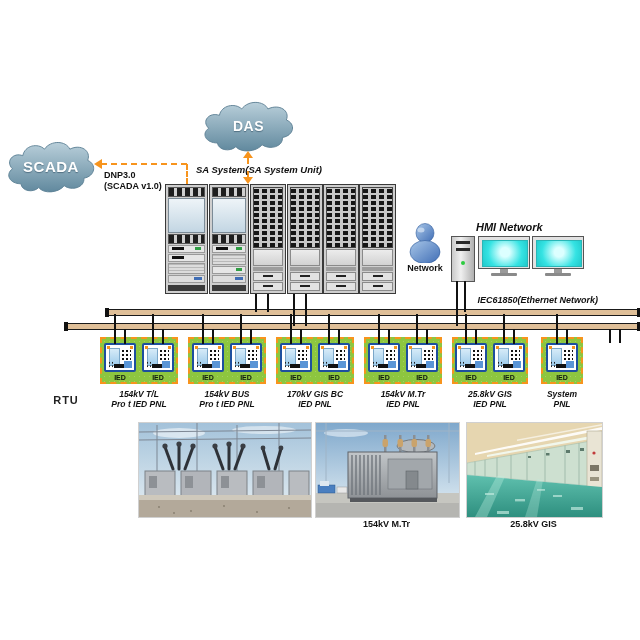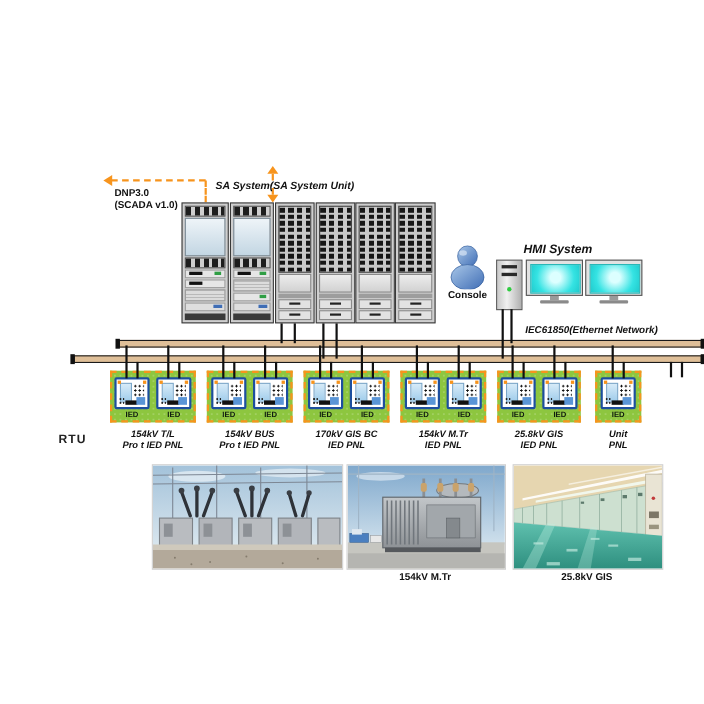--- a/index.html
+++ b/index.html
@@ -107,21 +107,45 @@
 
   .operator-label{position:absolute;font-weight:bold;font-size:9px;text-align:center;}
   .rtu{position:absolute;left:44px;top:394px;width:44px;font-weight:bold;font-size:11px;
        letter-spacing:1px;color:#222;text-align:center;}
 </style>
 </head>
 <body>
 
 <div id="canvas">
 
-
+  <div class="cloud" style="left:4px;top:137px;width:94px;height:58px">
+    <svg viewBox="0 0 100 62" preserveAspectRatio="none">
+      <defs>
+          <linearGradient id="cg1" x1="0" y1="0" x2="0" y2="1">
+        <stop offset="0" stop-color="#b9cfda"></stop>
+            <stop offset="1" stop-color="#61899e"></stop>
+          </linearGradient>
+        </defs>
+      <path d="M18,50 C6,50 1,40 9,34 C1,26 10,16 20,20 C22,9 36,6 43,13 C50,3 66,4 70,13 C82,7 93,15 89,25 C99,29 97,42 85,44 C86,54 72,58 64,52 C58,60 42,61 37,54 C31,60 19,58 18,50 Z" fill="url(#cg1)" stroke="#5d8195" stroke-width="1"></path>
+    </svg>
+    <div class="cloud-text" style="font-size:15px">SCADA</div>
+  </div>
+
+  <div class="cloud" style="left:200px;top:97px;width:97px;height:57px">
+    <svg viewBox="0 0 100 62" preserveAspectRatio="none">
+      <defs>
+          <linearGradient id="cg2" x1="0" y1="0" x2="0" y2="1">
+        <stop offset="0" stop-color="#b9cfda"></stop>
+            <stop offset="1" stop-color="#61899e"></stop>
+          </linearGradient>
+        </defs>
+      <path d="M18,50 C6,50 1,40 9,34 C1,26 10,16 20,20 C22,9 36,6 43,13 C50,3 66,4 70,13 C82,7 93,15 89,25 C99,29 97,42 85,44 C86,54 72,58 64,52 C58,60 42,61 37,54 C31,60 19,58 18,50 Z" fill="url(#cg2)" stroke="#5d8195" stroke-width="1"></path>
+    </svg>
+    <div class="cloud-text" style="font-size:14px">DAS</div>
+  </div>
 
   <div class="dash-h" style="left:101px;top:163px;width:86px"></div>
   <div class="dash-v" style="left:186px;top:164px;height:20px"></div>
   <div class="arr arr-left" style="left:94px;top:159px"></div>
   <div class="lbl-bold" style="left:104px;top:170px;width:72px">
     <div>DNP3.0</div>
     <div>(SCADA v1.0)</div>
   </div>
 
   <div class="dash-v" style="left:247px;top:158px;height:19px"></div>
@@ -213,23 +237,23 @@
           <linearGradient id="op" x1="0" y1="0" x2="1" y2="1">
         <stop offset="0" stop-color="#a9c7e8"></stop>
             <stop offset="1" stop-color="#3f6db5"></stop>
           </linearGradient>
         </defs>
       <ellipse cx="21" cy="10" rx="9" ry="9.5" fill="url(#op)" stroke="#2f5a9a" stroke-width=".6"></ellipse>
       <ellipse cx="21" cy="29" rx="15" ry="11.5" fill="url(#op)" stroke="#2f5a9a" stroke-width=".6"></ellipse>
       <ellipse cx="17" cy="7" rx="3.5" ry="2.5" fill="#d8e6f5" opacity=".7"></ellipse>
     </svg>
   </div>
-  <div class="operator-label" style="left:396px;top:263px;width:58px">Console</div>
-
-  <div class="lbl-italic" style="left:476px;top:221px;font-size:11px">HMI System</div>
+  <div class="operator-label" style="left:396px;top:263px;width:58px">Network</div>
+
+  <div class="lbl-italic" style="left:476px;top:221px;font-size:11px">HMI Network</div>
   <div class="tower">
     <div class="tslot"></div>
     <div class="tslot"></div>
     <div class="tled"></div>
   </div>
   <div class="monitor" style="left:478px;top:236px">
     <div class="mframe">
         <div class="mscreen"></div>
       </div>
     <div class="mneck"></div>
@@ -409,21 +433,21 @@
     </div>
   <div class="plabel" style="left:364px;width:78px">
     <div>154kV M.Tr</div>
       <div>IED PNL</div>
     </div>
   <div class="plabel" style="left:452px;width:76px">
     <div>25.8kV GIS</div>
       <div>IED PNL</div>
     </div>
   <div class="plabel" style="left:536px;width:52px">
-    <div>Unit</div>
+    <div>System</div>
       <div>PNL</div>
     </div>
 
   <div id="wires">
       <div class="wire" style="left: 255px; top: 294px; height: 18px;"></div>
       <div class="wire" style="left: 267px; top: 294px; height: 18px;"></div>
       <div class="wire" style="left: 293px; top: 294px; height: 32px;"></div>
       <div class="wire" style="left: 305px; top: 294px; height: 32px;"></div>
       <div class="wire" style="left: 456px; top: 281px; height: 45px;"></div>
       <div class="wire" style="left: 464px; top: 281px; height: 31px;"></div>

